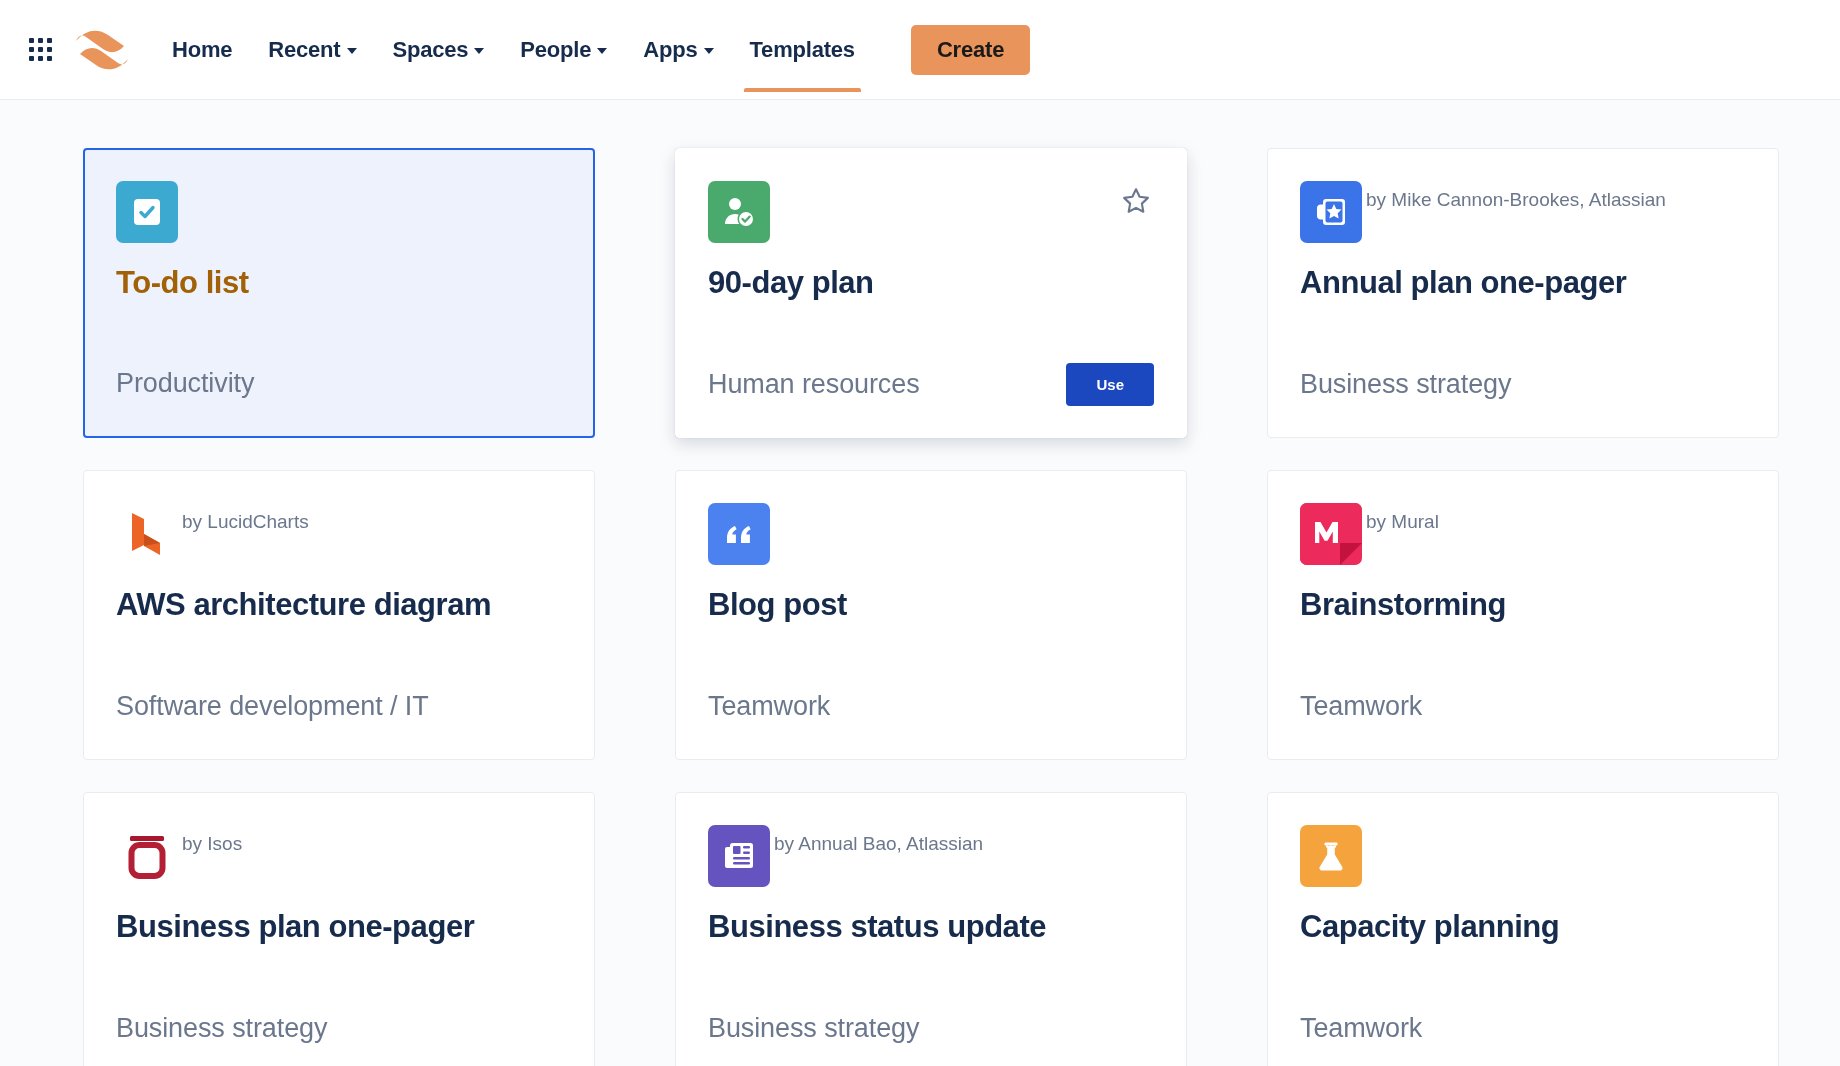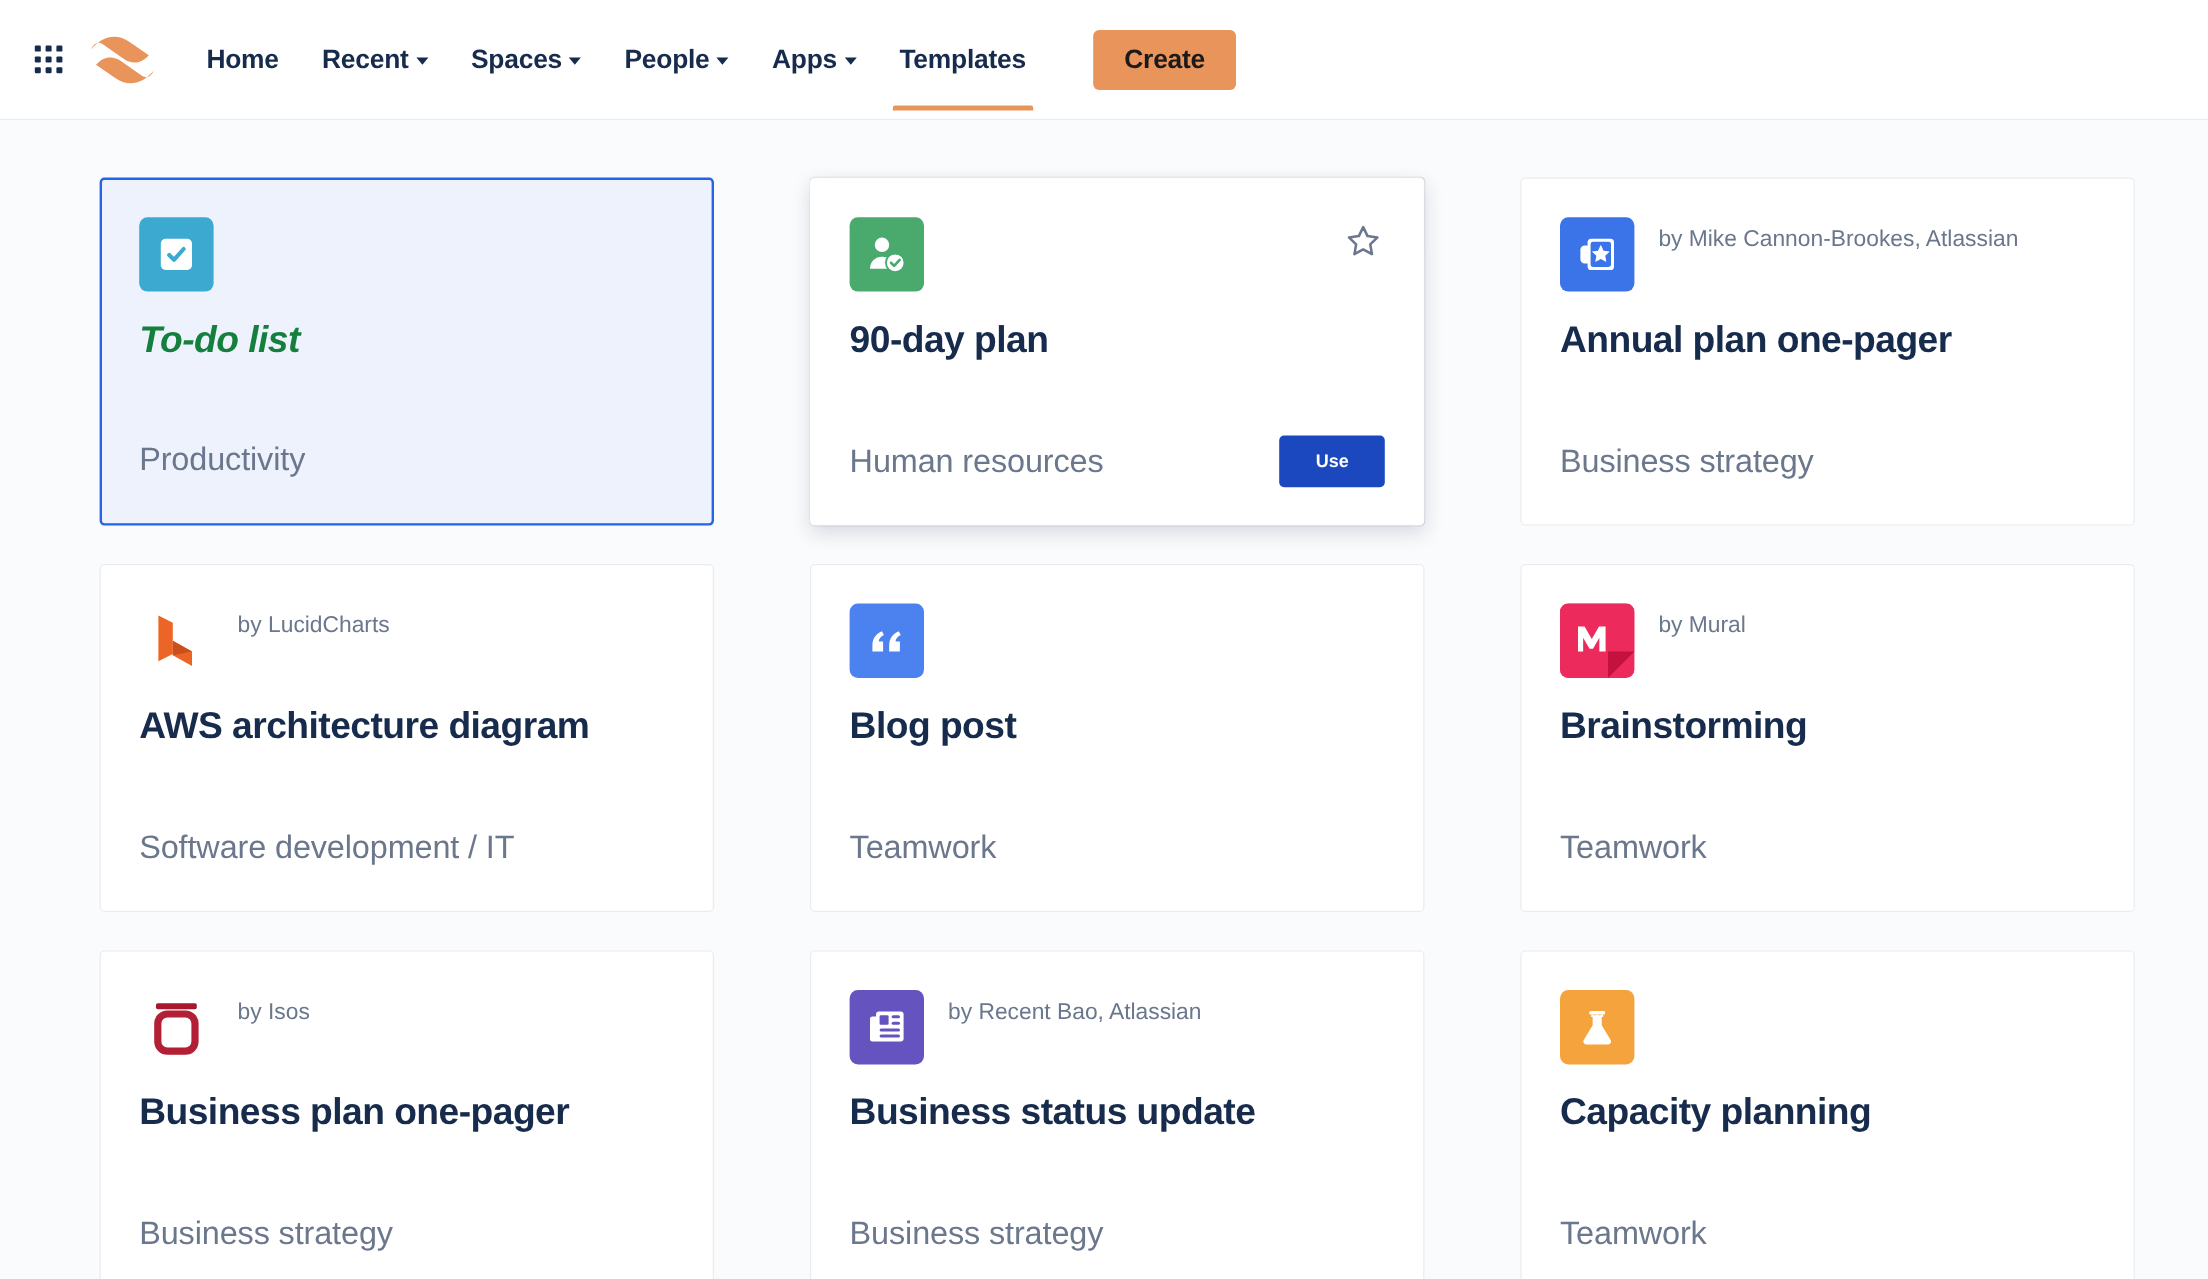--- a/index.html
+++ b/index.html
@@ -150,21 +150,21 @@
 
   .card.hovered {
     box-shadow: 0 6px 16px rgba(9, 30, 66, 0.15), 0 0 1px rgba(9,30,66,0.2);
     border-color: #ffffff;
     z-index: 2;
   }
 
   .card-head {
     display: flex;
     align-items: flex-start;
-    gap: 20px;
+    gap: 4px;
     min-height: 62px;
   }
 
   .tpl-icon {
     width: 62px;
     height: 62px;
     border-radius: 7px;
     flex: 0 0 62px;
     display: flex;
     align-items: center;
@@ -181,21 +181,21 @@
   }
 
   .card-title {
     font-size: 31px;
     font-weight: 700;
     color: #172b4d;
     letter-spacing: -0.45px;
     margin-top: 22px;
     line-height: 1.15;
   }
-  .card.selected .card-title { color: #15803d; font-style: italic; }
+  .card.selected .card-title { color: #a16207; }
 
   .card-foot {
     margin-top: auto;
     height: 106px;
     display: flex;
     align-items: center;
     justify-content: space-between;
   }
 
   .card-category {
@@ -407,21 +407,21 @@
             <svg width="36" height="36" viewBox="0 0 36 36">
               <rect x="4" y="9" width="8" height="21" rx="2" fill="#ffffff"></rect>
               <rect x="9" y="5" width="23" height="25" rx="2.5" fill="#ffffff"></rect>
               <rect x="12" y="8" width="7.5" height="8" rx="1" fill="#6554c0"></rect>
               <rect x="22" y="8" width="7" height="2.6" rx="1.3" fill="#6554c0"></rect>
               <rect x="22" y="13.4" width="7" height="2.6" rx="1.3" fill="#6554c0"></rect>
               <rect x="12" y="19" width="17" height="2.6" rx="1.3" fill="#6554c0"></rect>
               <rect x="12" y="24" width="17" height="2.6" rx="1.3" fill="#6554c0"></rect>
             </svg>
           </div>
-          <div class="byline">by Recent Bao, Atlassian</div>
+          <div class="byline">by Annual Bao, Atlassian</div>
         </div>
         <div class="card-title">Business status update</div>
         <div class="card-foot">
           <div class="card-category">Business strategy</div>
         </div>
       </div>
       <div class="card">
         <div class="card-head">
           <div class="tpl-icon" style="background: rgb(245, 163, 60);">
             <svg width="34" height="34" viewBox="0 0 34 34">

